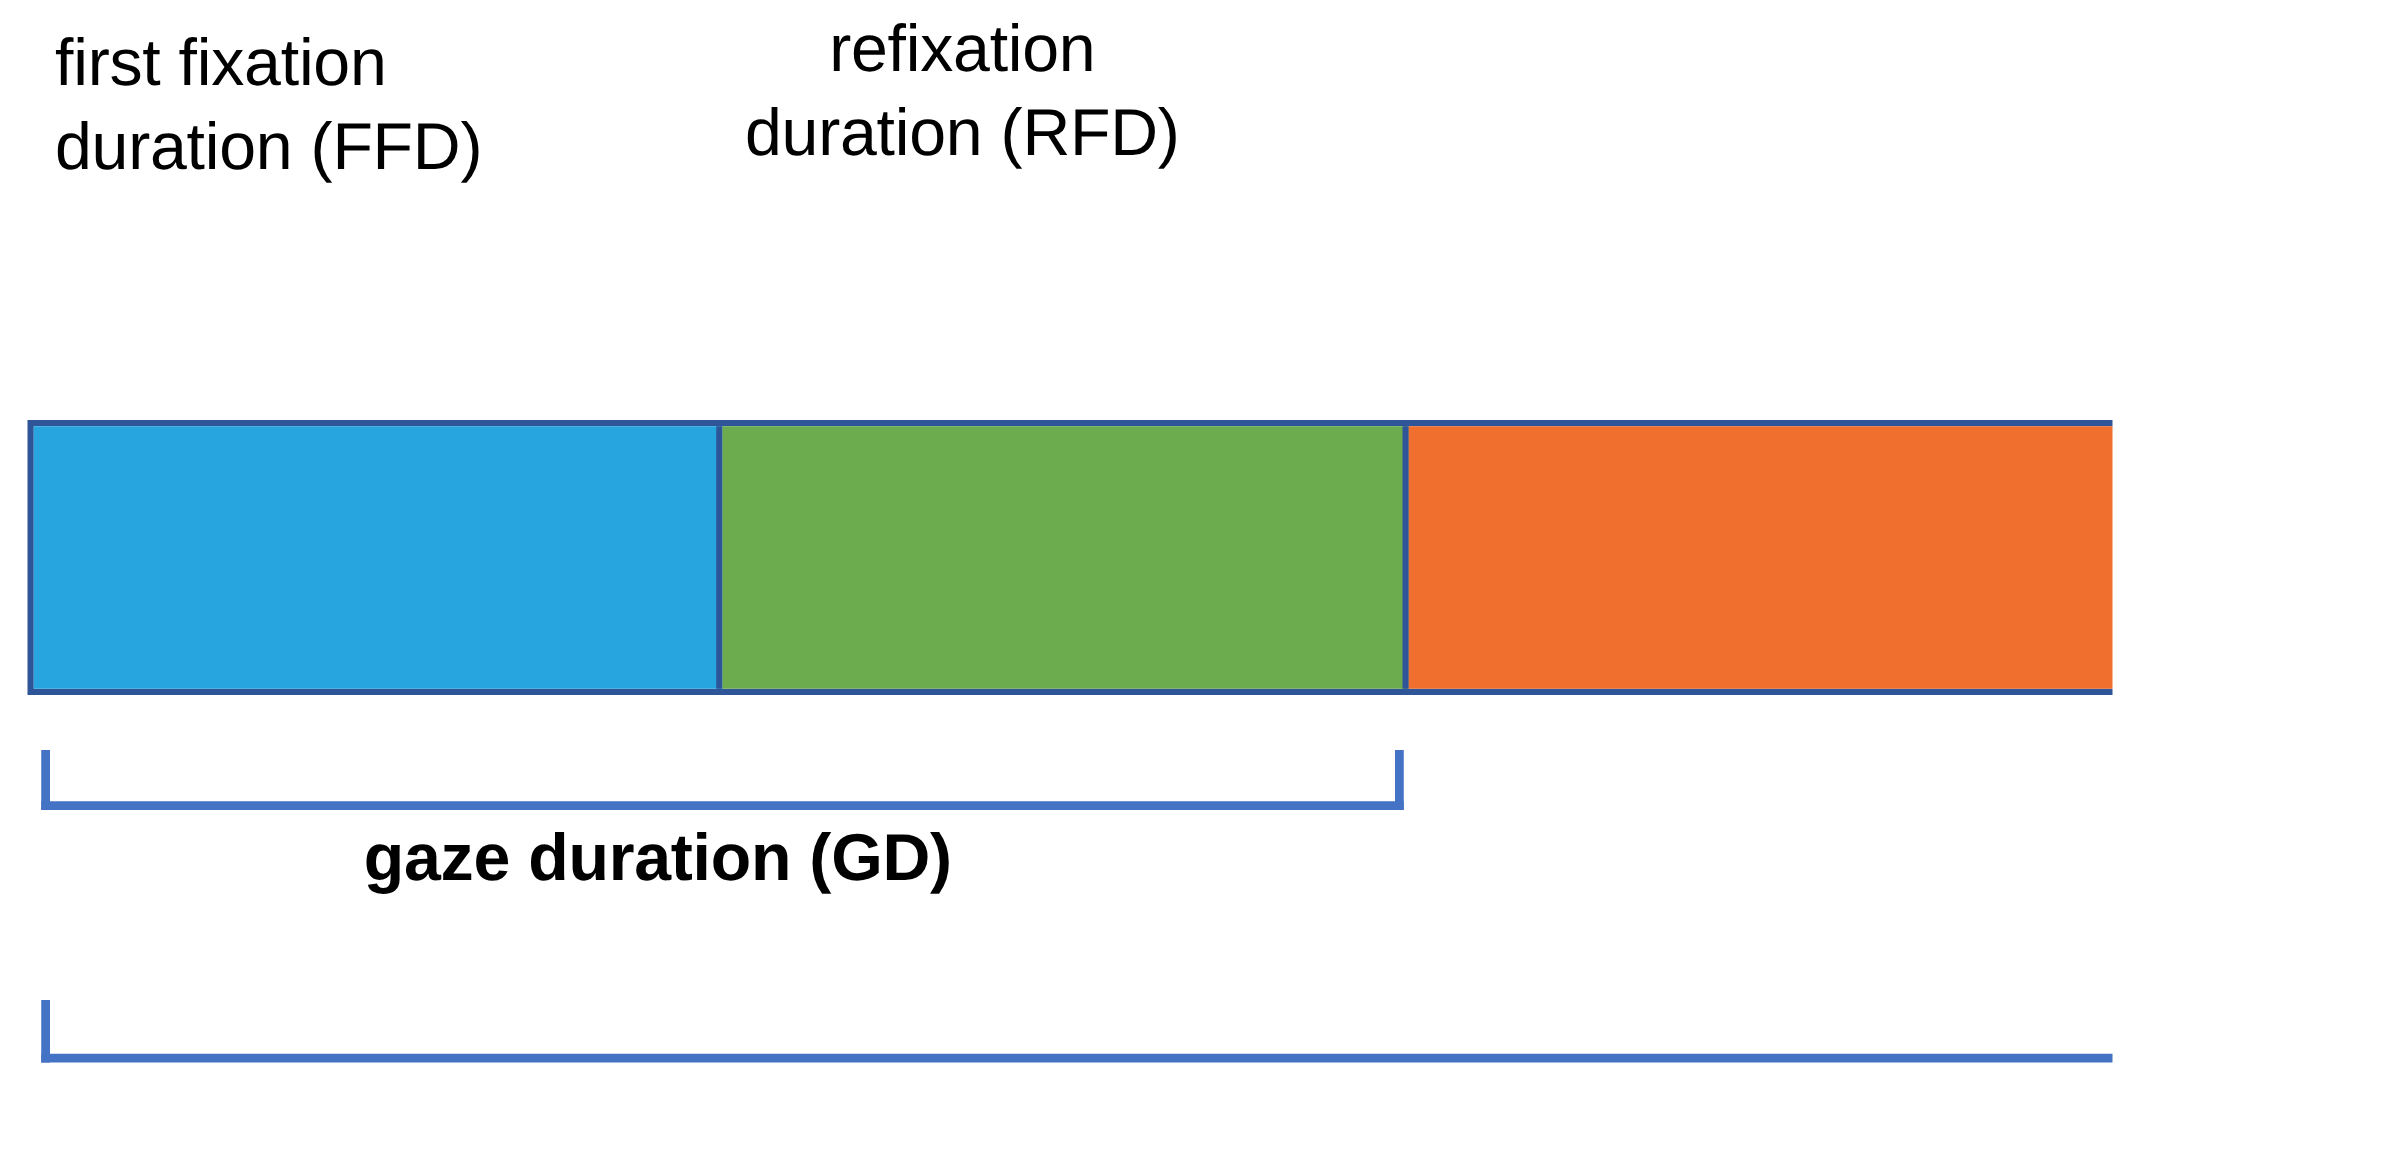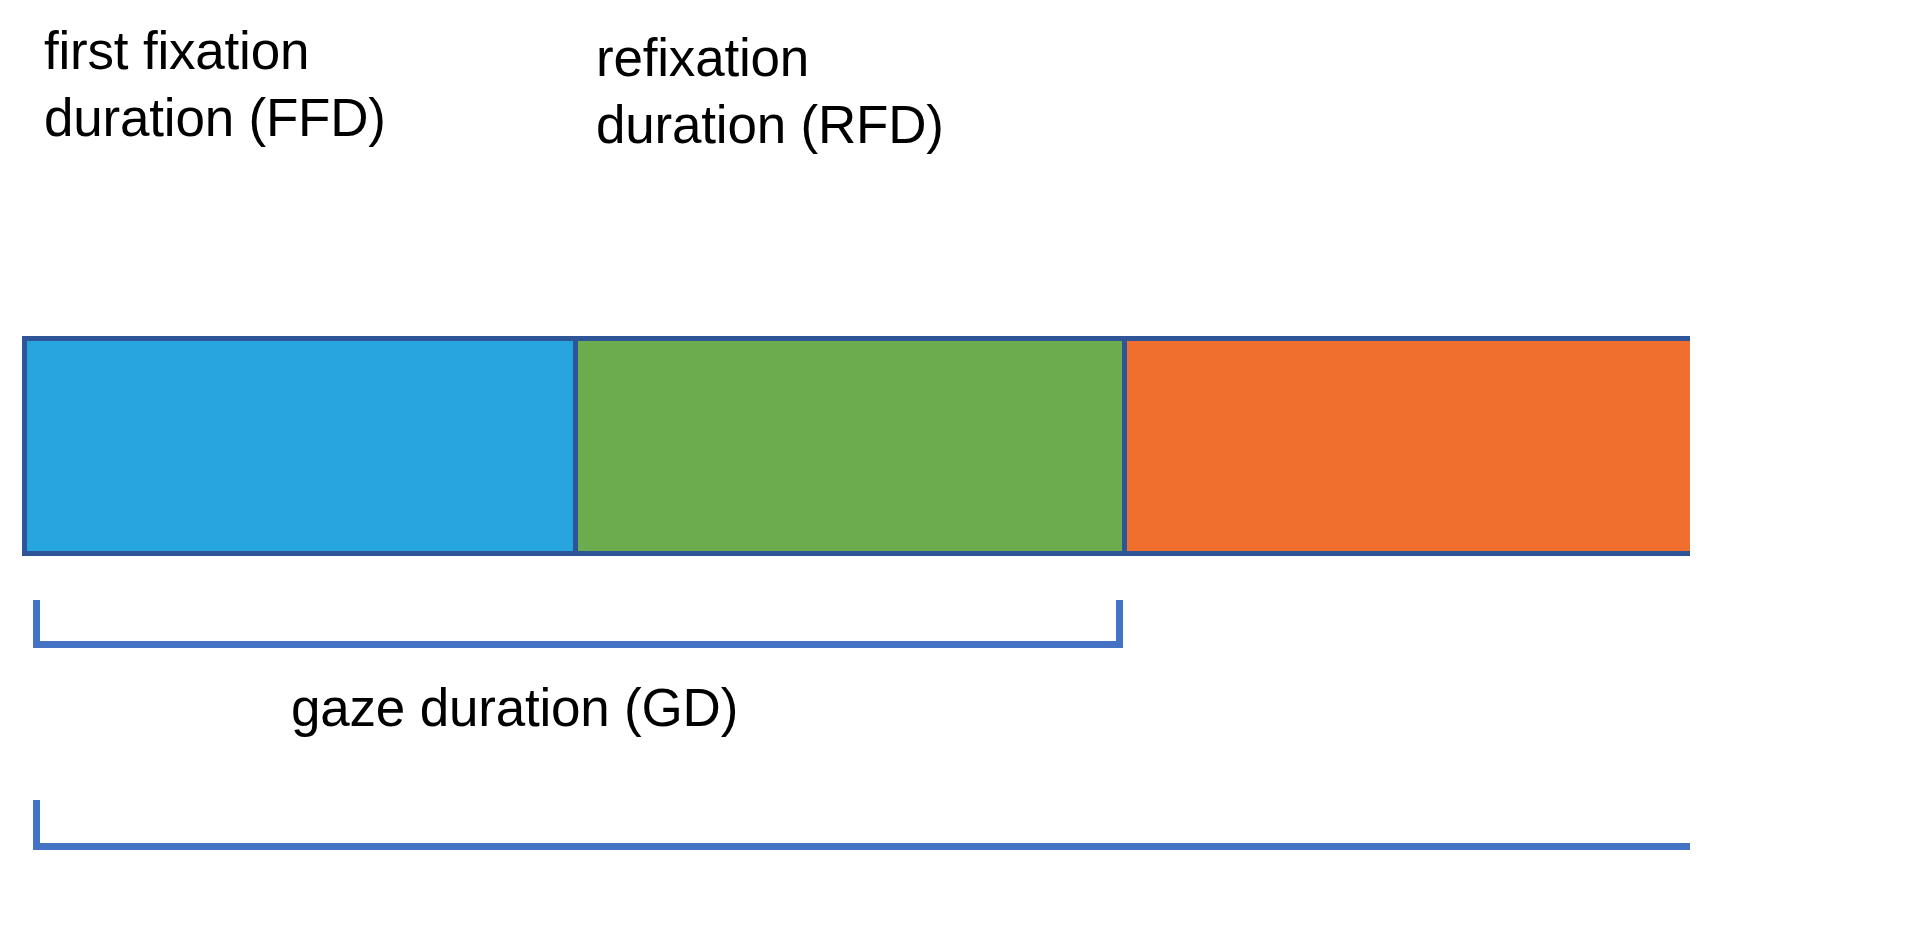--- a/index.html
+++ b/index.html
@@ -22,21 +22,21 @@
   .seg-label {
     position: absolute;
     font-size: 53px;
     line-height: 1.26;
     color: #000000;
     letter-spacing: -0.2px;
     white-space: pre-line;
     font-weight: 400;
   }
   #label-ffd { left: 44px;   top: 18px; }
-  #label-rfd { left: 596px;  top: 25px; }
+  #label-rfd { left: 596px;  top: 7px; text-align: center; }
   #label-rrd { left: 1144px; top: 18px; }
 
   
   #duration-bar {
     position: absolute;
     left: 22px;
     top: 336px;
     width: 1845px;
     height: 220px;
     display: flex;
@@ -81,22 +81,21 @@
   }
 
   
   .bracket-label {
     position: absolute;
     font-size: 53px;
     line-height: 1.2;
     color: #000000;
     letter-spacing: -0.2px;
     white-space: nowrap;
-    font-weight: 400;
-    margin-top: 21px;
+    font-weight: 700;
   }
   #label-gd  { left: 291px; top: 655px; }
   #label-trt { left: 596px; top: 855px; }
 </style>
 </head>
 <body>
 
 <div id="canvas">
 
   <div class="seg-label" id="label-ffd">first fixation

